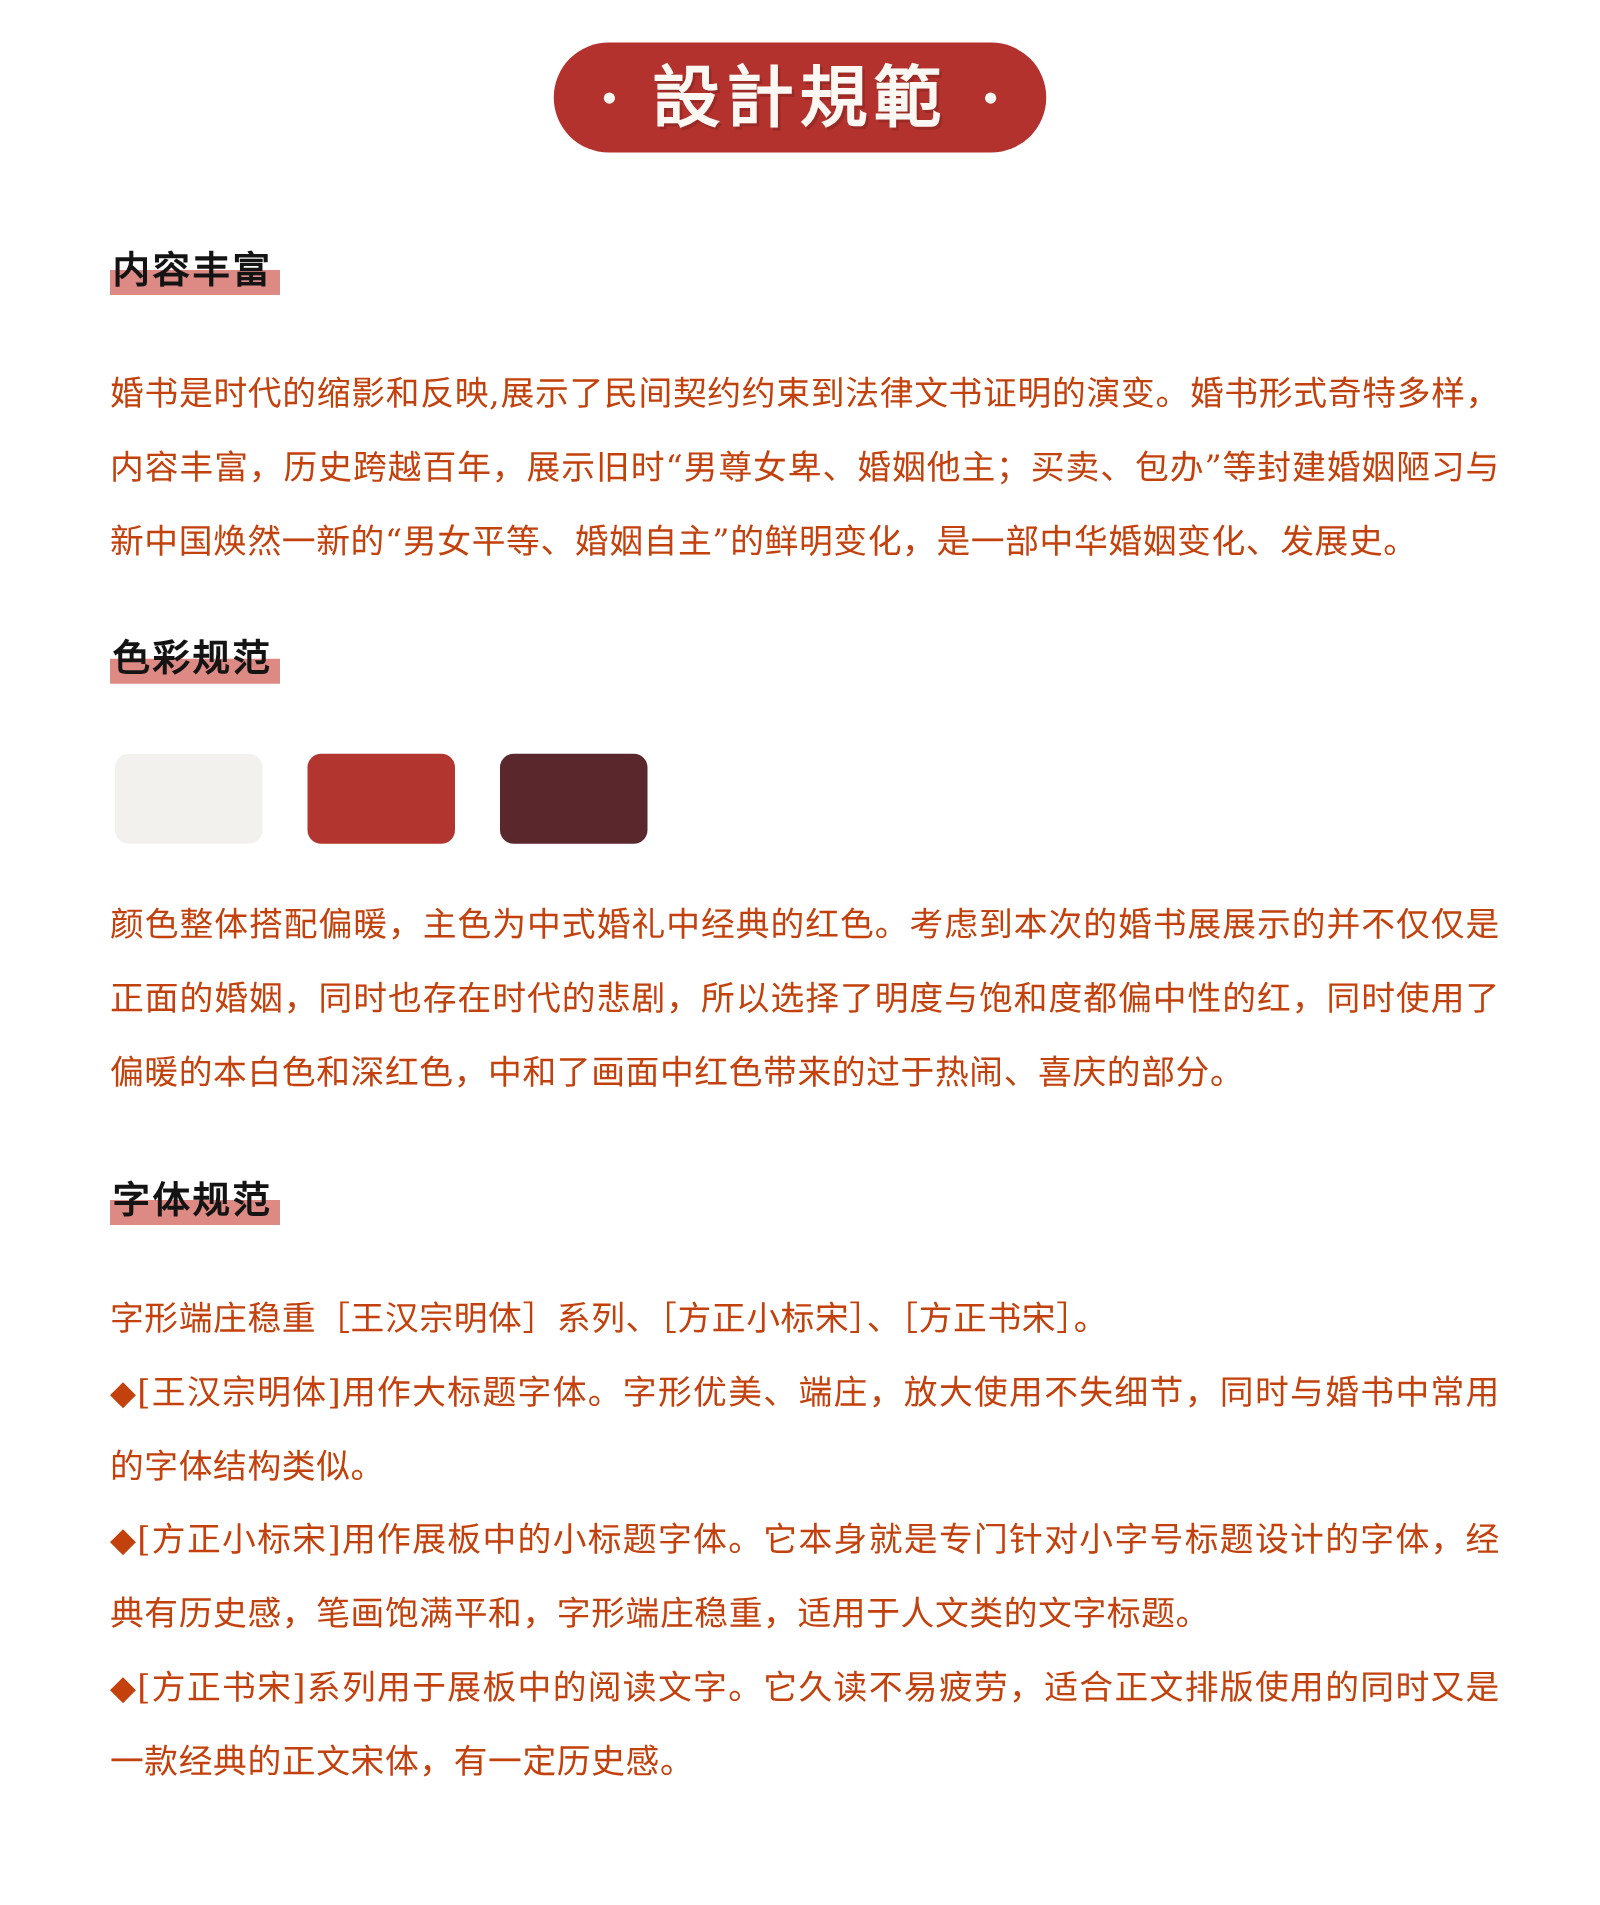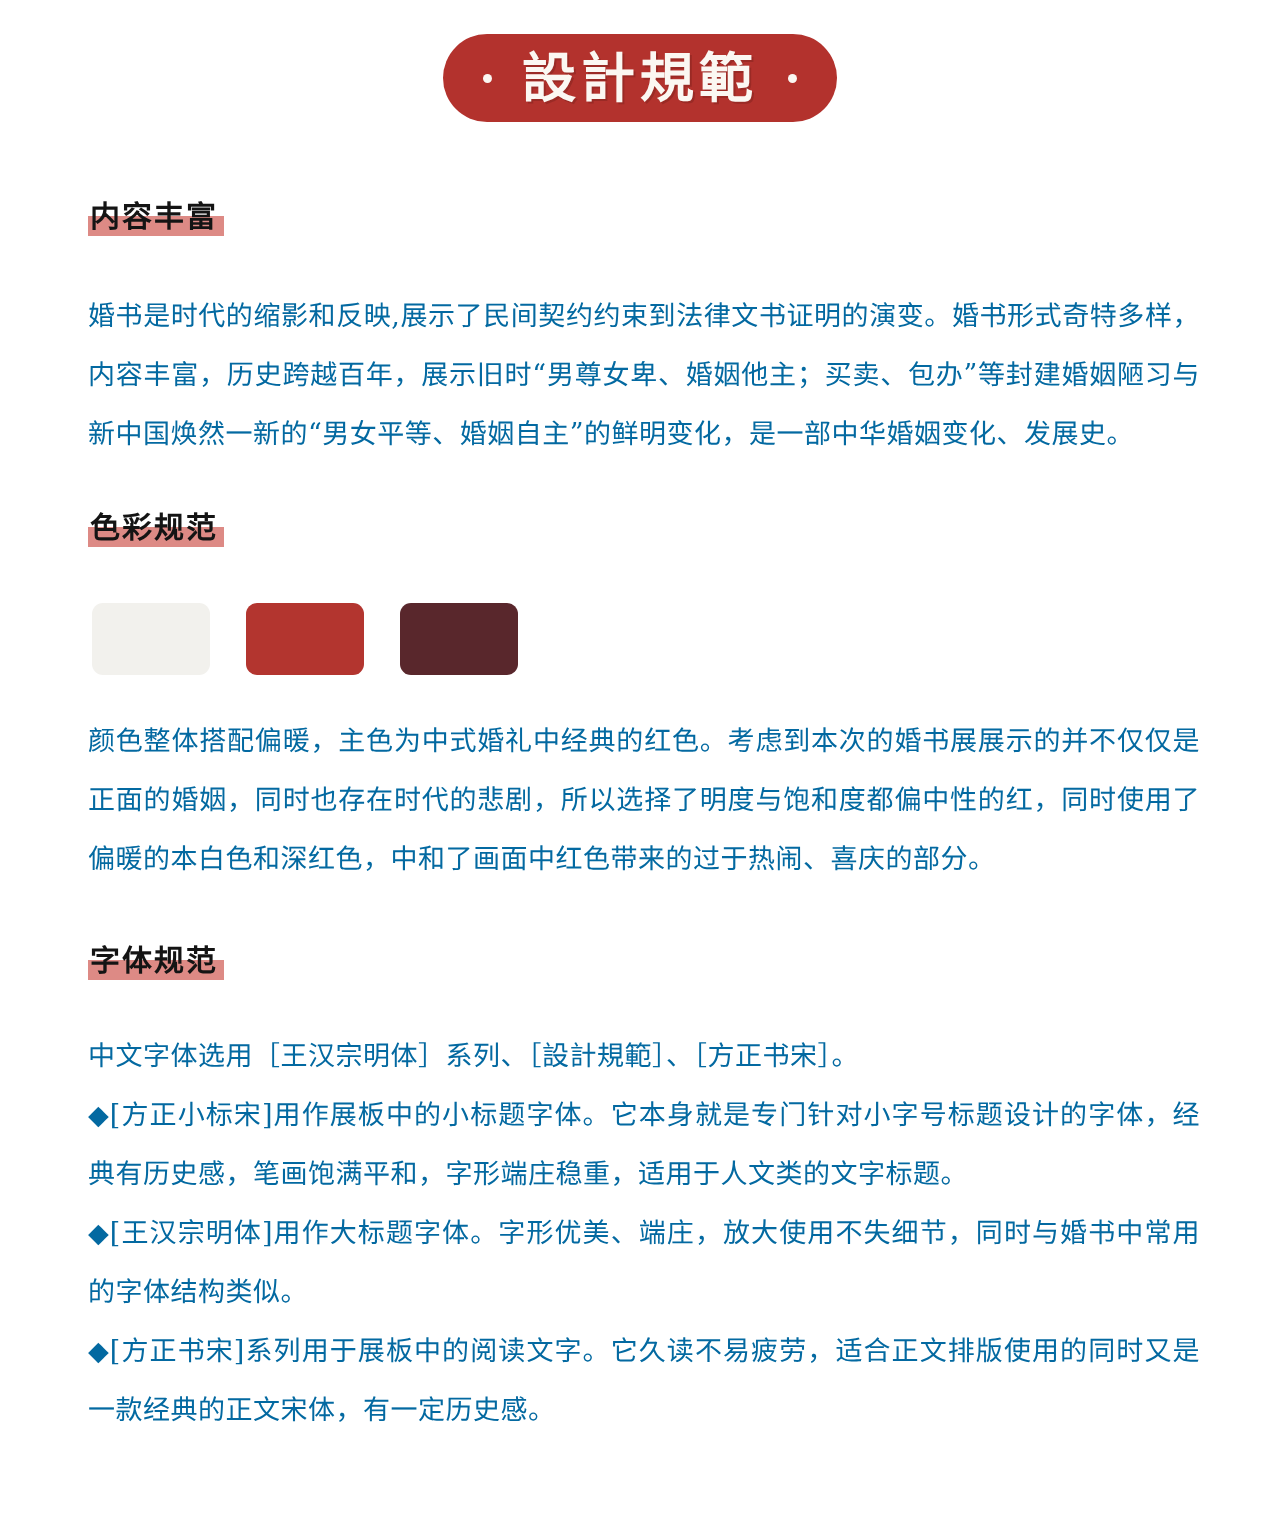--- a/index.html
+++ b/index.html
@@ -96,21 +96,21 @@
   .section-head .txt {
     position: relative;
     z-index: 1;
   }
 
   
   .body-text {
     margin: 0;
     font-size: 27px;
     line-height: 59px;
-    color: #0369a1;
+    color: #c2410c;
     letter-spacing: 0.5px;
     text-align: justify;
     text-justify: inter-ideograph;
     font-family: "DejaVu Serif", "Liberation Serif", serif;
   }
   .body-text.tight {
     text-align: left;
   }
   .block-overview { margin-top: 48px; }
   .block-color-head { margin-top: 44px; }
@@ -173,20 +173,20 @@
 
     
     <div class="block-font-head">
       <h2 class="section-head">
         <span class="hl" style="background: rgb(221, 138, 133);"></span>
         <span class="txt">字体规范</span>
       </h2>
     </div>
 
     <div class="block-font-text">
-      <p class="body-text tight">中文字体选用［王汉宗明体］系列、［設計規範］、［方正书宋］。</p>
+      <p class="body-text tight">字形端庄稳重［王汉宗明体］系列、［方正小标宋］、［方正书宋］。</p>
+      <p class="body-text">◆[王汉宗明体]用作大标题字体。字形优美、端庄，放大使用不失细节，同时与婚书中常用的字体结构类似。</p>
       <p class="body-text">◆[方正小标宋]用作展板中的小标题字体。它本身就是专门针对小字号标题设计的字体，经典有历史感，笔画饱满平和，字形端庄稳重，适用于人文类的文字标题。</p>
-      <p class="body-text">◆[王汉宗明体]用作大标题字体。字形优美、端庄，放大使用不失细节，同时与婚书中常用的字体结构类似。</p>
       <p class="body-text">◆[方正书宋]系列用于展板中的阅读文字。它久读不易疲劳，适合正文排版使用的同时又是一款经典的正文宋体，有一定历史感。</p>
     </div>
 
   </div>
 </div>
 
 </body></html>

